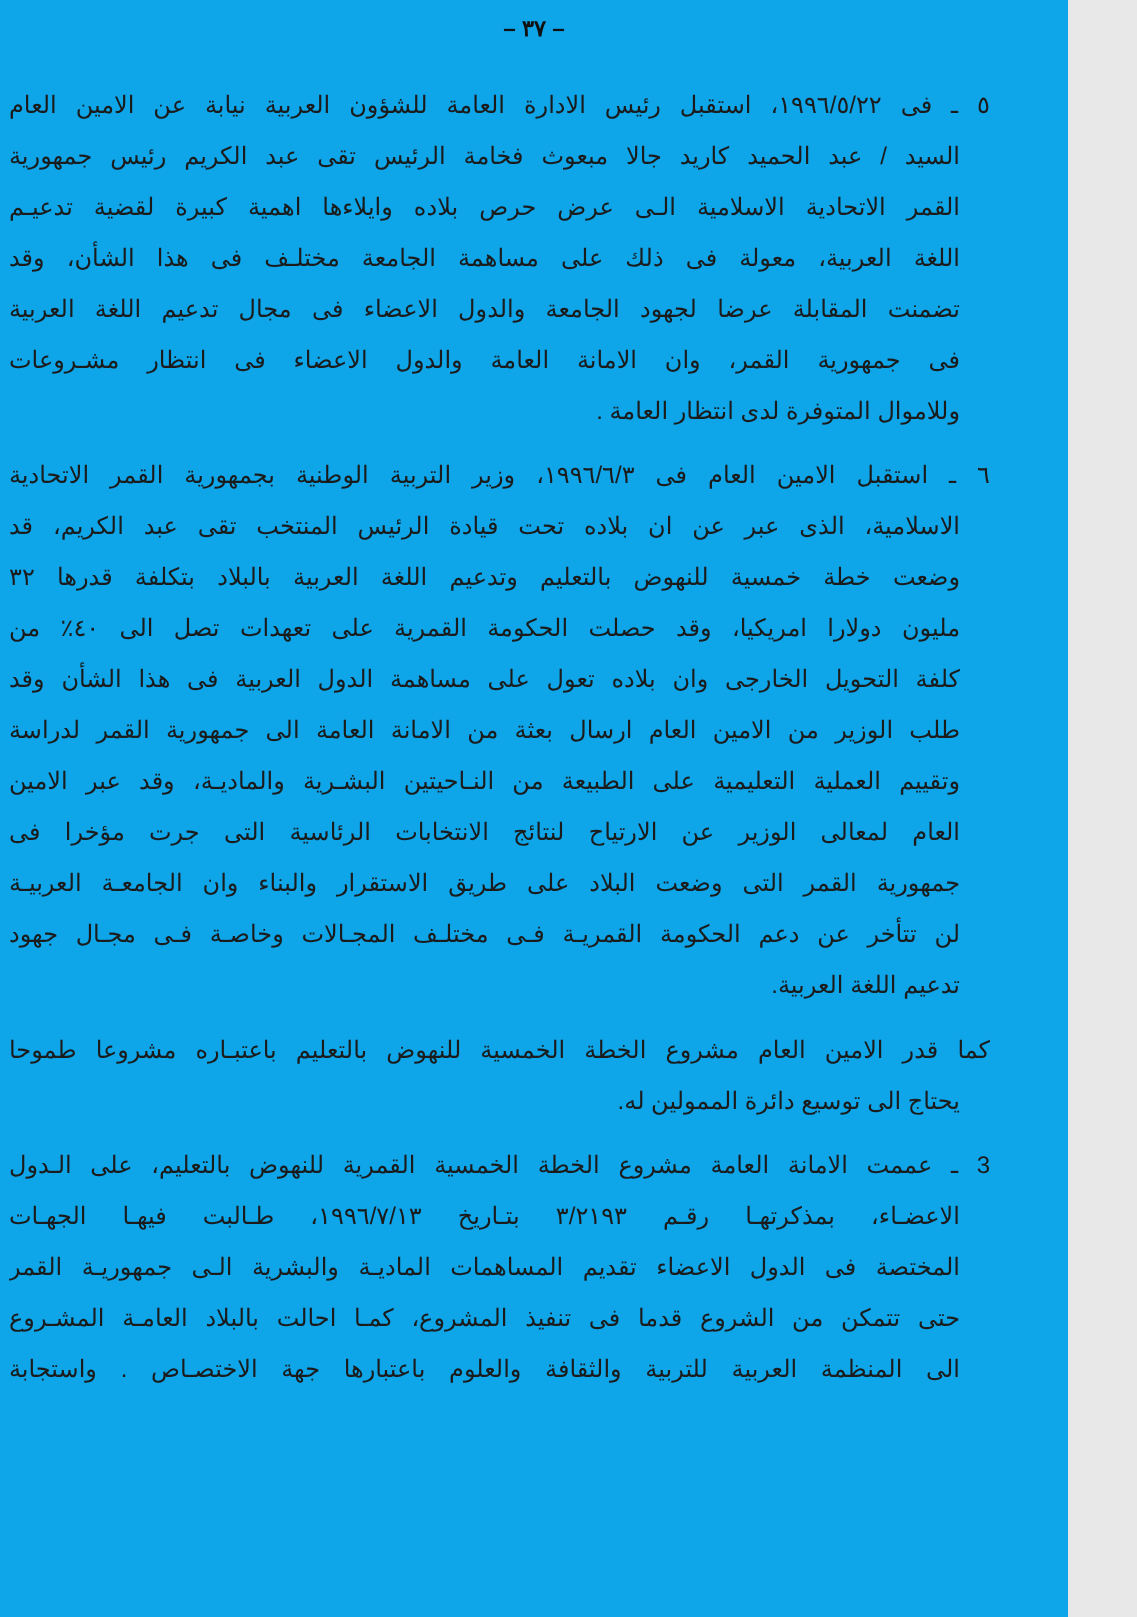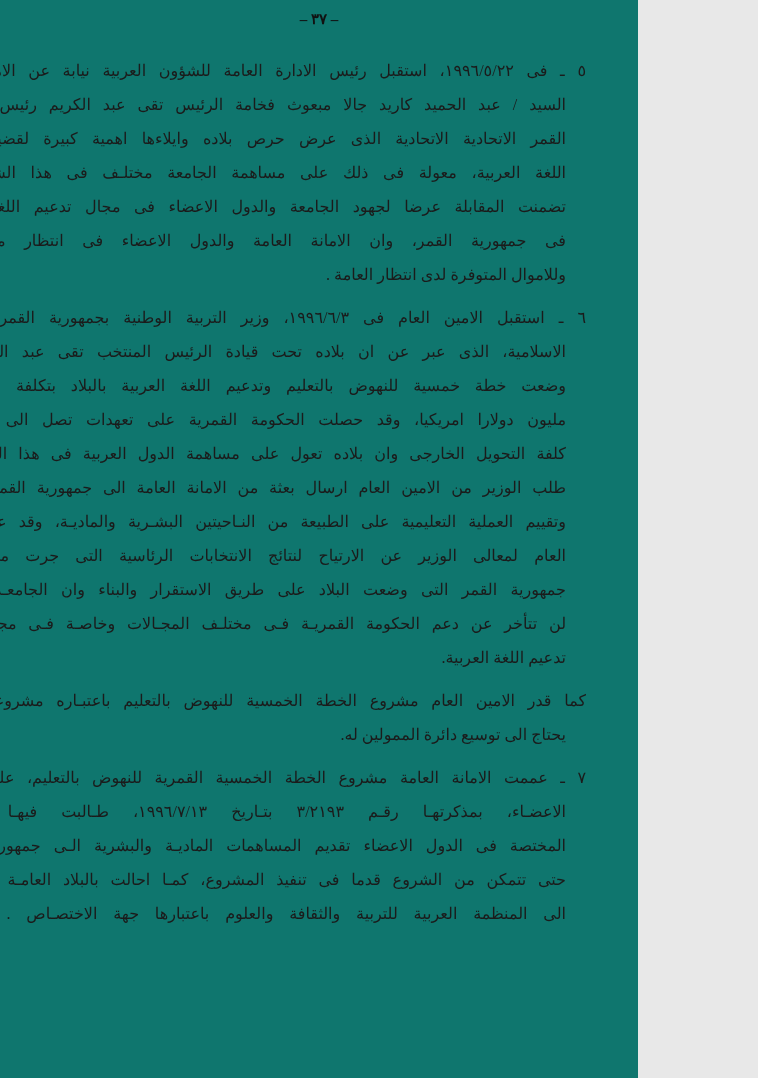--- a/index.html
+++ b/index.html
@@ -2,24 +2,24 @@
 <html lang="ar"><head>
 <meta charset="utf-8">
 <style>
   html, body {
     margin: 0;
     padding: 0;
     background: #e8e8e8;
   }
   .page {
     position: relative;
-    width: 638px;
+    width: 712px;
     height: 1078px;
-    background: #0f766e;
-    font-family: Liberation Serif, serif;
+    background: #0ea5e9;
+    font-family: Liberation Sans, sans-serif;
     color: #1b1b1b;
     overflow: hidden;
   }
   .page-number {
     position: absolute;
     top: 10px;
     left: 0;
     right: 0;
     text-align: center;
     direction: rtl;
@@ -57,21 +57,21 @@
 </style>
 </head>
 <body>
 
 <div class="page">
   <div class="page-number">– ٣٧ –</div>
   <div class="doc-body">
       <div class="para">
         <div class="line">٥ ـ فى ١٩٩٦/٥/٢٢، استقبل رئيس الادارة العامة للشؤون العربية نيابة عن الامين العام</div>
         <div class="line cont">السيد / عبد الحميد كاريد جالا مبعوث فخامة الرئيس تقى عبد الكريم  رئيس جمهورية</div>
-        <div class="line cont">القمر الاتحادية الاتحادية الذى عرض حرص بلاده وايلاءها اهمية كبيرة لقضية تدعيـم</div>
+        <div class="line cont">القمر الاتحادية الاسلامية الـى عرض حرص بلاده وايلاءها اهمية كبيرة لقضية تدعيـم</div>
         <div class="line cont">اللغة العربية، معولة فى ذلك على مساهمة الجامعة مختلـف فى هذا الشأن، وقد</div>
         <div class="line cont">تضمنت المقابلة عرضا لجهود الجامعة والدول الاعضاء فى مجال تدعيم اللغة  العربية</div>
         <div class="line cont">فى جمهورية القمر، وان الامانة العامة والدول الاعضاء فى انتظار مشـروعات</div>
         <div class="line cont end">وللاموال المتوفرة لدى انتظار العامة .</div>
       </div>
       <div class="para">
         <div class="line">٦ ـ استقبل الامين العام فى ١٩٩٦/٦/٣، وزير التربية الوطنية بجمهورية القمر الاتحادية</div>
         <div class="line cont">الاسلامية، الذى عبر عن ان بلاده تحت قيادة الرئيس المنتخب تقى عبد الكريم، قد</div>
         <div class="line cont">وضعت خطة خمسية للنهوض بالتعليم وتدعيم اللغة العربية بالبلاد بتكلفة قدرها ٣٢</div>
         <div class="line cont">مليون دولارا امريكيا، وقد حصلت الحكومة القمرية على تعهدات تصل الى ٤٠٪ من</div>
@@ -81,20 +81,20 @@
         <div class="line cont">العام لمعالى الوزير عن الارتياح لنتائج الانتخابات الرئاسية التى جرت مؤخرا فى</div>
         <div class="line cont">جمهورية القمر التى وضعت البلاد على طريق الاستقرار والبناء وان الجامعـة العربيـة</div>
         <div class="line cont">لن تتأخر عن دعم الحكومة القمريـة فـى مختلـف المجـالات وخاصـة فـى مجـال جهود</div>
         <div class="line cont end">تدعيم اللغة العربية.</div>
       </div>
       <div class="para">
         <div class="line">كما قدر الامين العام مشروع الخطة الخمسية للنهوض بالتعليم باعتبـاره مشروعا طموحا</div>
         <div class="line cont end">يحتاج الى توسيع دائرة الممولين له.</div>
       </div>
       <div class="para">
-        <div class="line">٧ ـ عممت الامانة العامة مشروع الخطة الخمسية القمرية للنهوض بالتعليم، على الـدول</div>
+        <div class="line">3 ـ عممت الامانة العامة مشروع الخطة الخمسية القمرية للنهوض بالتعليم، على الـدول</div>
         <div class="line cont">الاعضـاء، بمذكرتهـا رقـم ٣/٢١٩٣ بتـاريخ ١٩٩٦/٧/١٣، طـالبت فيهـا الجهـات</div>
         <div class="line cont">المختصة فى الدول الاعضاء تقديم المساهمات الماديـة والبشرية الـى جمهوريـة القمر</div>
         <div class="line cont">حتى تتمكن من الشروع قدما فى تنفيذ المشروع، كمـا احالت بالبلاد العامـة المشـروع</div>
         <div class="line cont">الى المنظمة العربية للتربية والثقافة والعلوم باعتبارها جهة الاختصـاص . واستجابة</div>
       </div>
     </div>
 </div>
 
 </body></html>

